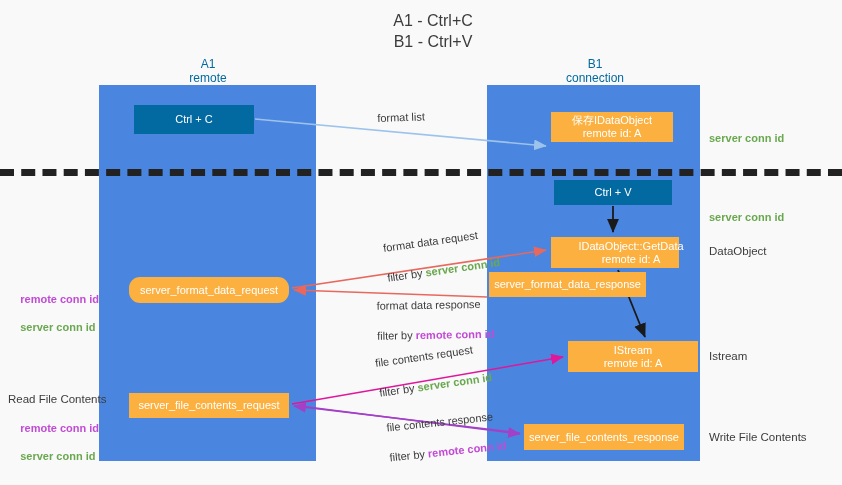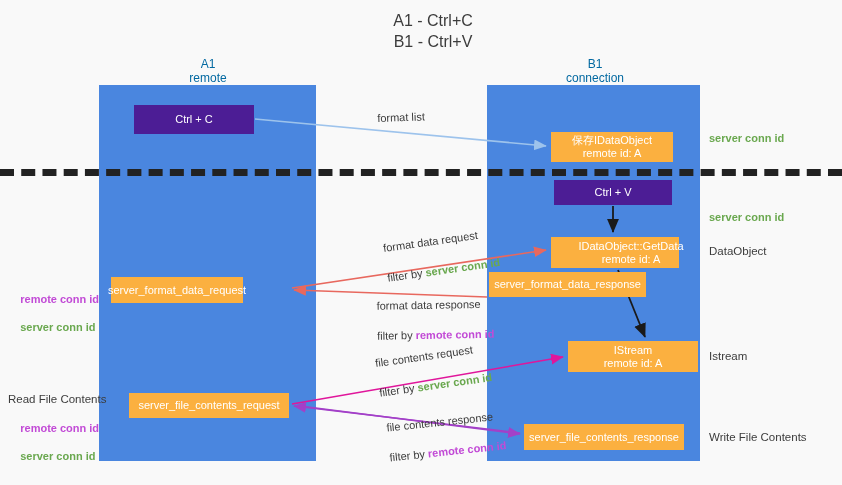--- a/index.html
+++ b/index.html
@@ -39,28 +39,28 @@
     border-top:7px dashed #222222;
   }
 
   
   .box{
     box-sizing:border-box;
     display:flex;align-items:center;justify-content:center;
     text-align:center;color:#ffffff;font-size:11px;line-height:13px;
     white-space:pre;
   }
-  .box.green{background:#4c1d95;}
+  .box.green{background:#0369a1;}
   .box.orange{background:#fbb040;}
 
   #box-ctrlc{left:134px;top:105px;width:120px;height:29px;}
-  #box-save{left:551px;top:132px;width:122px;height:30px;}
+  #box-save{left:551px;top:112px;width:122px;height:30px;}
   #box-ctrlv{left:554px;top:180px;width:118px;height:25px;text-align:right;}
   #box-getdata{left:551px;top:237px;width:128px;height:31px;padding-left:32px;}
-  #box-fdreq{left:111px;top:277px;width:132px;height:26px;}
+  #box-fdreq{left:129px;top:277px;width:160px;height:26px;border-radius:11px;}
   #box-fdres{left:489px;top:272px;width:157px;height:25px;}
   #box-istream{left:568px;top:341px;width:130px;height:31px;}
   #box-fcreq{left:129px;top:393px;width:160px;height:25px;}
   #box-fcres{left:524px;top:424px;width:160px;height:26px;}
 
   
   .rlabel{font-size:11px;line-height:13px;white-space:pre;}
   .green-txt{color:#6aa84f;font-weight:bold;}
   .purple-txt{color:#c24bd6;font-weight:bold;}
   .dark-txt{color:#3c3c3c;}

